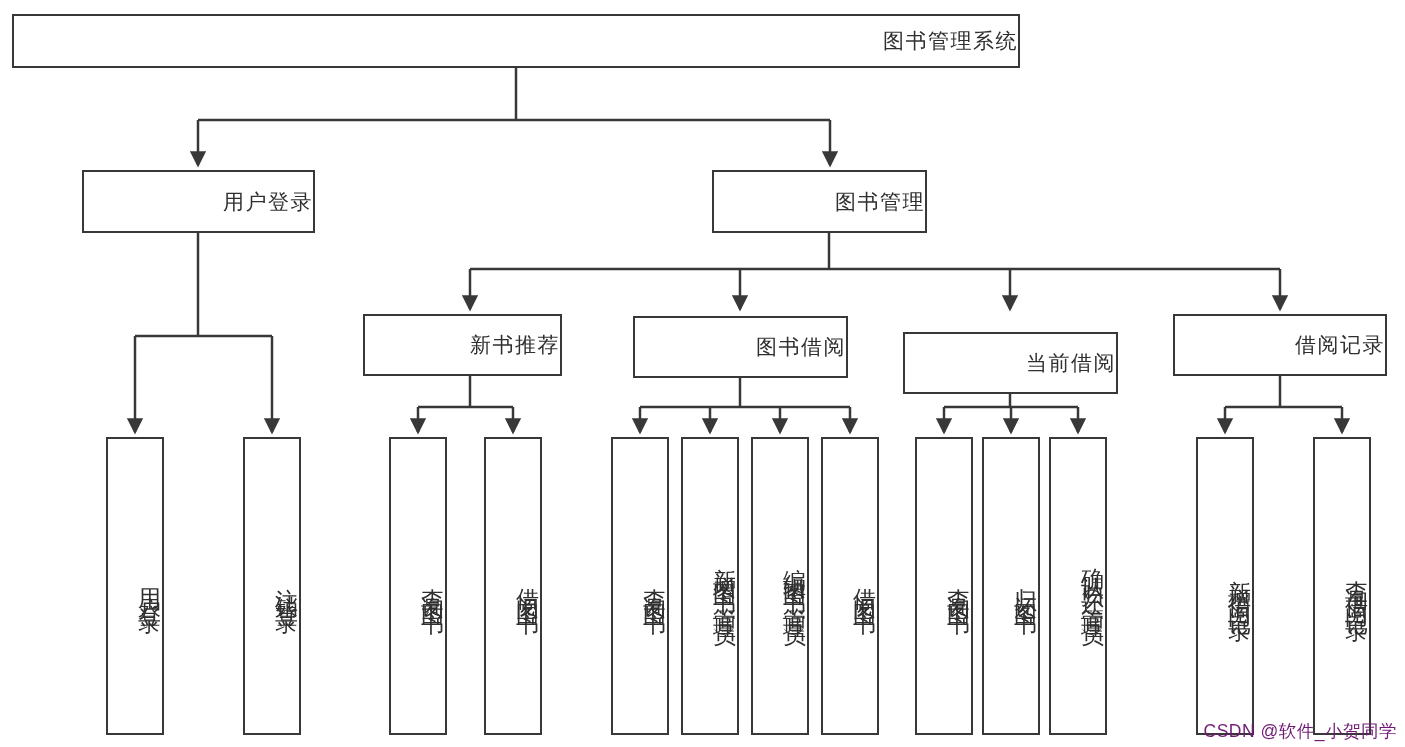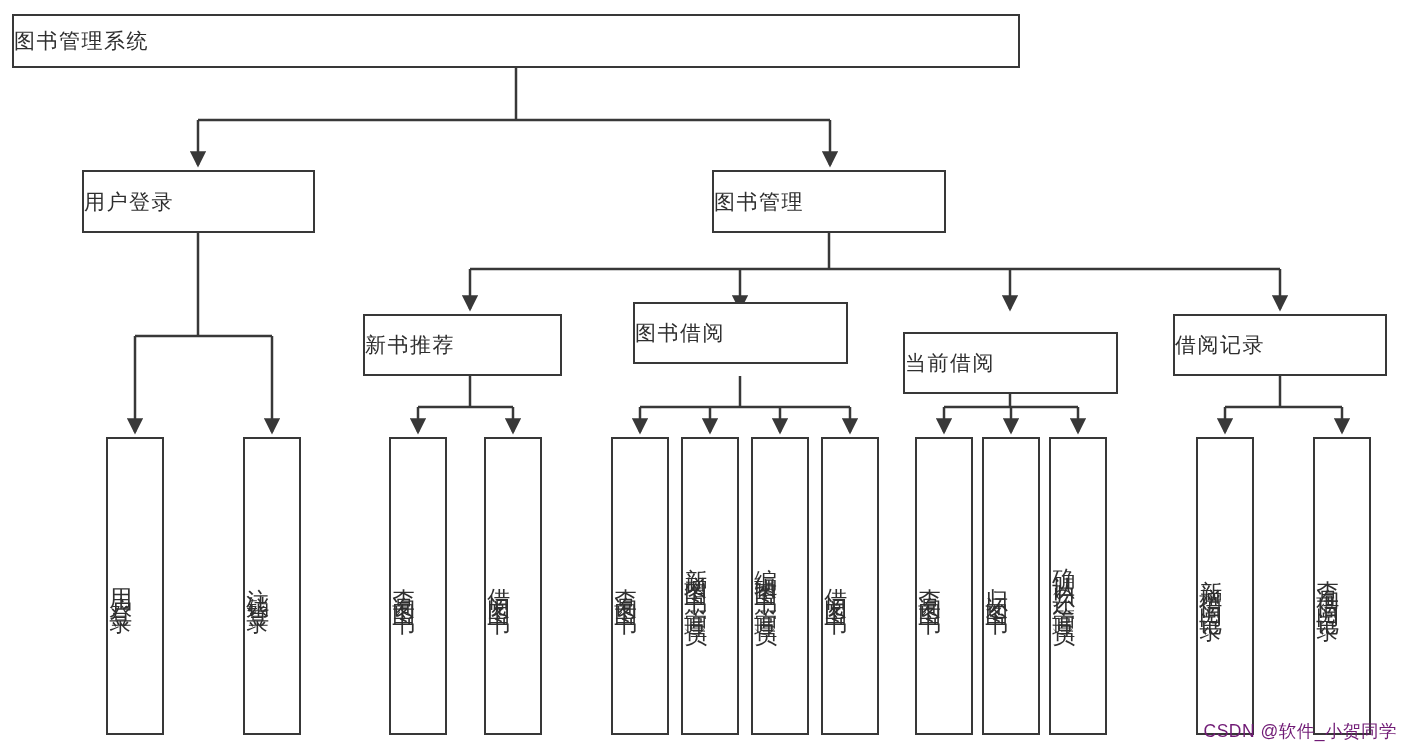--- a/index.html
+++ b/index.html
@@ -5,21 +5,21 @@
   html,body{margin:0;padding:0;}
   body{
     width:1405px;height:747px;position:relative;overflow:hidden;
     background:#ffffff;color:#2f2f2f;
     font-family:"Liberation Sans","DejaVu Sans",sans-serif;
   }
   .connectors{position:absolute;left:0;top:0;}
   .box{
     position:absolute;box-sizing:border-box;background:#ffffff;
     border:2.5px solid #383838;
-    display:flex;align-items:center;justify-content:flex-start;
+    display:flex;align-items:center;justify-content:flex-end;
   }
   .hlabel{font-size:21px;letter-spacing:1.5px;color:#2f2f2f;white-space:nowrap;}
   .vtext{
     writing-mode:vertical-rl;text-orientation:mixed;
     font-size:23px;line-height:1.1;letter-spacing:8px;color:#2f2f2f;
   }
   .watermark{
     position:absolute;right:8px;bottom:4px;
     font-size:17.5px;color:#701a75;letter-spacing:0.5px;white-space:nowrap;
   }
@@ -82,28 +82,28 @@
   </g>
 </svg>
 
 <div class="box" style="left:12px;top:14px;width:1008px;height:54px">
   <span class="hlabel">图书管理系统</span>
 </div>
 
 <div class="box" style="left:82px;top:170px;width:233px;height:63px">
   <span class="hlabel">用户登录</span>
 </div>
-<div class="box" style="left:712px;top:170px;width:234px;height:63px">
+<div class="box" style="left:712px;top:170px;width:215px;height:63px">
   <span class="hlabel">图书管理</span>
 </div>
 
 <div class="box" style="left:363px;top:314px;width:199px;height:62px">
   <span class="hlabel">新书推荐</span>
 </div>
-<div class="box" style="left:633px;top:302px;width:215px;height:62px">
+<div class="box" style="left:633px;top:316px;width:215px;height:62px">
   <span class="hlabel">图书借阅</span>
 </div>
 <div class="box" style="left:903px;top:332px;width:215px;height:62px">
   <span class="hlabel">当前借阅</span>
 </div>
 <div class="box" style="left:1173px;top:314px;width:214px;height:62px">
   <span class="hlabel">借阅记录</span>
 </div>
 
 <div class="box" style="left:106px;top:437px;width:58px;height:298px">

